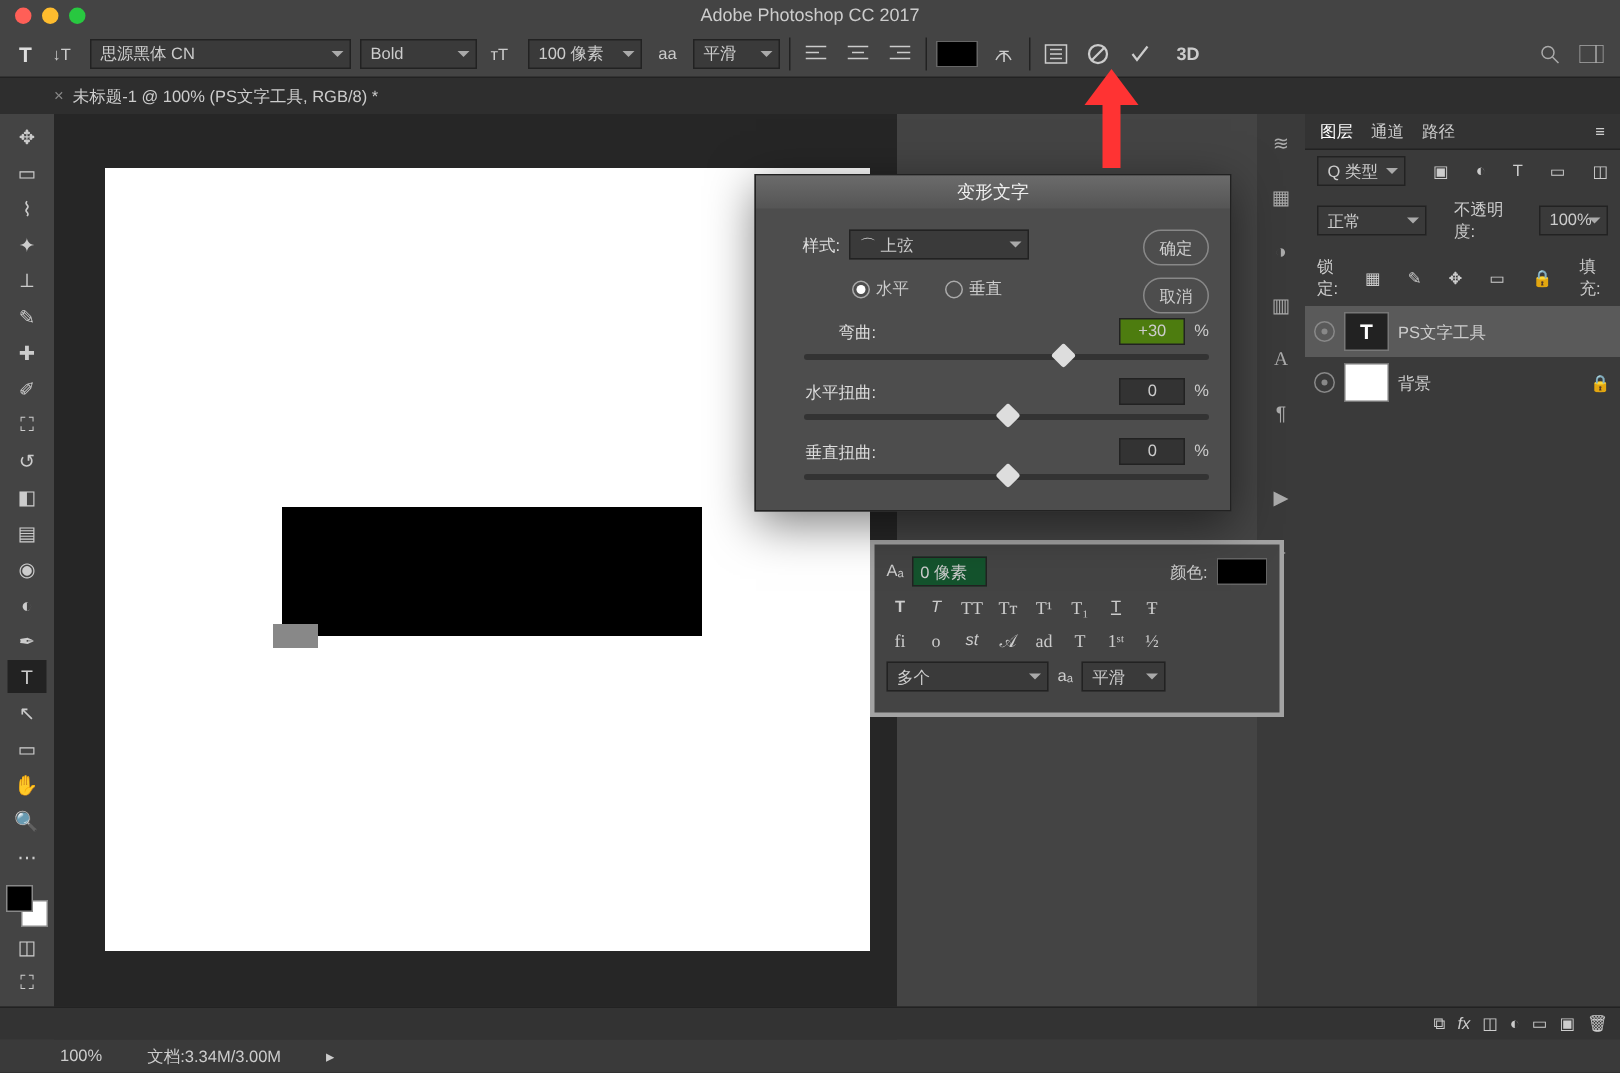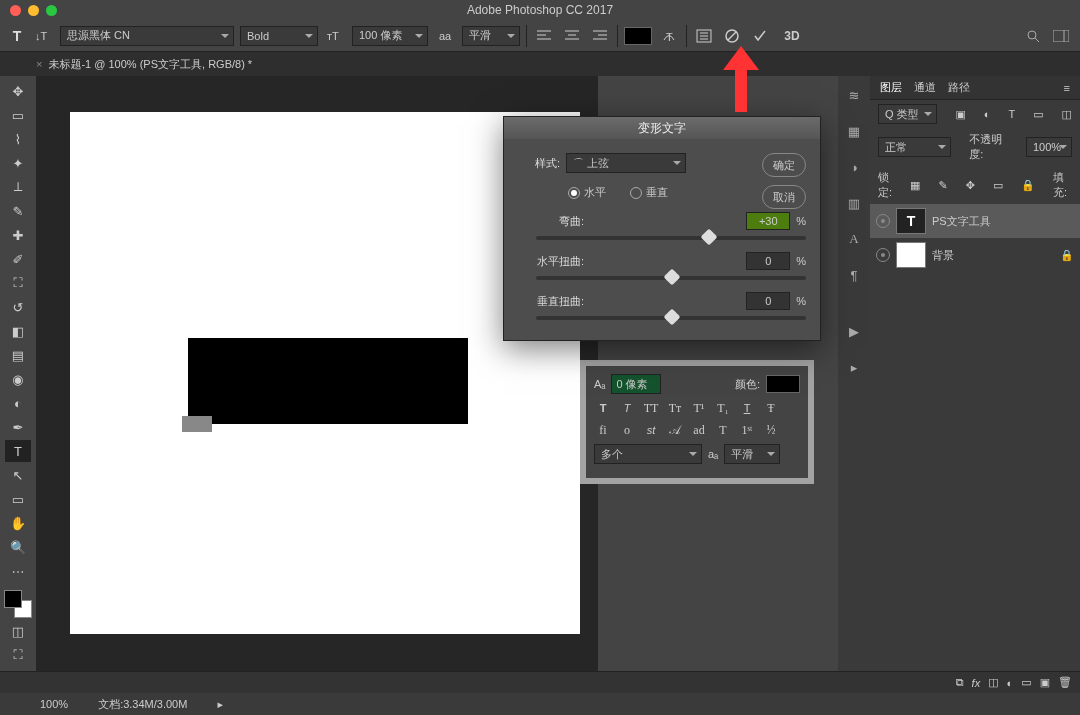--- a/index.html
+++ b/index.html
@@ -51,21 +51,21 @@
 .dlglabel{width:60px;text-align:right;color:#ddd}
 .dbtn{position:absolute;right:14px;width:44px;height:24px;border:1px solid #888;border-radius:12px;display:flex;align-items:center;justify-content:center;color:#ddd;font-size:11px}
 .radio{width:12px;height:12px;border:1px solid #aaa;border-radius:50%;display:inline-block;position:relative;margin-right:4px;vertical-align:middle}
 .radio.on::after{content:"";position:absolute;inset:2px;background:#fff;border-radius:50%}
 .slider{flex:1;height:4px;background:#333;position:relative;border-radius:2px}
 .slider .knob{position:absolute;top:-5px;width:12px;height:12px;background:#ddd;border-radius:2px;transform:rotate(45deg)}
 .valbox{width:44px;height:18px;background:#333;border:1px solid #222;text-align:center;line-height:16px;color:#ddd}
 .valbox.hl{background:#4d7c0f;color:#fff}
 .arrowshaft{position:absolute;left:735px;top:68px;width:12px;height:44px;background:#f33}
 .arrowhead{position:absolute;left:723px;top:46px;border:18px solid transparent;border-bottom:24px solid #f33;border-top:none}
-.charpanel{position:absolute;left:580px;top:360px;width:234px;background:#444;padding:8px;border:6px solid #a3a3a3}
+.charpanel{position:absolute;left:580px;top:360px;width:276px;background:#444;padding:8px;border:3px solid #a3a3a3}
 .charpanel .r{display:flex;align-items:center;gap:6px;margin-bottom:6px;color:#ccc}
 .tt{display:flex;gap:6px}
 .tt span{width:18px;height:16px;display:flex;align-items:center;justify-content:center;border:1px solid transparent;font-family:serif;font-size:12px}
 .panelbot{position:absolute;bottom:0;left:0;right:0;height:22px;background:#333;border-top:1px solid #222;display:flex;align-items:center;justify-content:flex-end;gap:8px;padding:0 8px;color:#999;font-size:11px}
 svg{display:block}
 </style>
 </head>
 <body>
 
 <div class="titlebar">

